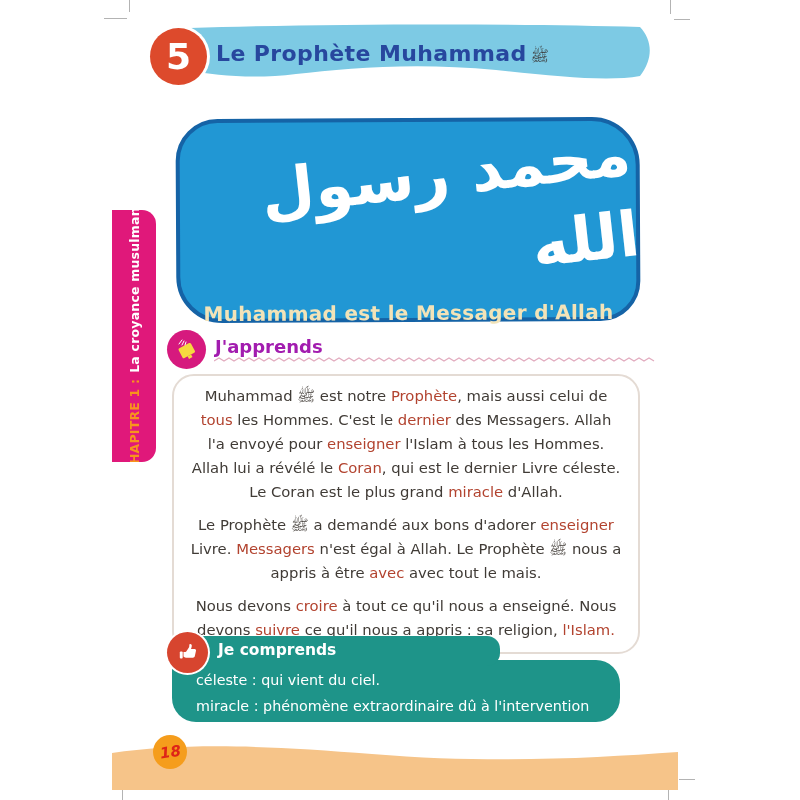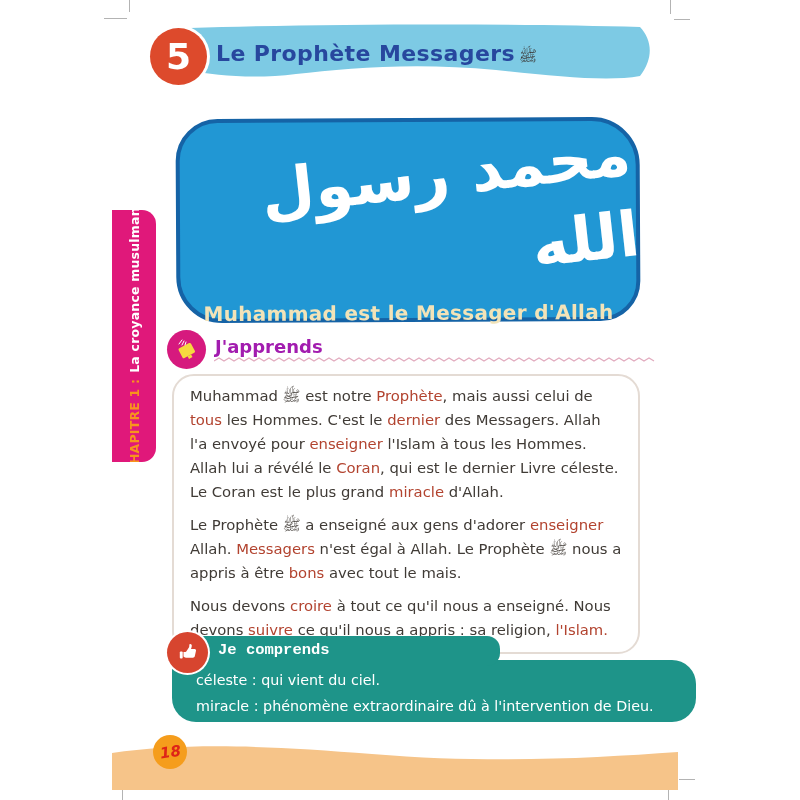--- a/index.html
+++ b/index.html
@@ -34,33 +34,33 @@
     font-size:12.5px;font-weight:bold;white-space:nowrap;letter-spacing:.2px;}
   .chapter-prefix{color:#F7941D;margin-right:6px;}
   .chapter-label{color:#ffffff;}
 
   
   #learn-icon{position:absolute;left:167px;top:330px;width:39px;height:39px;border-radius:50%;
     background:#D6197E;display:flex;align-items:center;justify-content:center;z-index:2;}
   #learn-heading{position:absolute;left:215px;top:336px;font-size:18px;font-weight:bold;color:#a21caf;}
   #learn-underline{position:absolute;left:214px;top:356px;width:442px;height:8px;}
   #learn-box{position:absolute;left:172px;top:374px;width:468px;min-height:236px;background:#fff;
-    border:2px solid #E4DBD4;border-radius:22px;box-sizing:border-box;padding:8px 16px 6px 16px;}
+    border:2px solid #E4DBD4;border-radius:22px;box-sizing:border-box;padding:8px 16px 6px 16px;text-align:center;}
   #learn-box p{margin:0 0 9px 0;font-size:14.8px;line-height:1.62;color:#403B36;}
   #learn-box p:last-child{margin-bottom:4px;}
   #learn-box .hl{color:#B2432F;}
 
   
   #understand-tab{position:absolute;left:182px;top:636px;width:318px;height:30px;background:#1E9489;
     border-radius:12px 13px 13px 0;z-index:2;}
   #understand-heading{position:absolute;left:218px;top:641px;z-index:3;color:#ffffff;
-    font-weight:bold;font-size:15.5px;font-family:Liberation Mono, monospace;}
+    font-weight:bold;font-size:15.5px;}
   #understand-icon{position:absolute;left:167px;top:632px;width:41px;height:41px;border-radius:50%;
     background:#D7452F;box-shadow:0 0 0 2px #ffffff;display:flex;align-items:center;justify-content:center;z-index:4;}
-  #understand-box{position:absolute;left:172px;top:660px;width:524px;height:62px;background:#1E9489;
+  #understand-box{position:absolute;left:172px;top:660px;width:448px;height:62px;background:#1E9489;
     border-radius:4px 24px 24px 24px;box-sizing:border-box;padding:7px 14px 0 24px;z-index:1;}
   #understand-box div{color:#ffffff;font-size:14.3px;line-height:1.85;}
 
   
   #footer-wave{position:absolute;left:112px;top:741px;width:566px;height:50px;}
   #page-number-badge{position:absolute;left:153px;top:735px;width:34px;height:34px;border-radius:50%;
     background:#F59D1C;display:flex;align-items:center;justify-content:center;z-index:2;}
   #page-number-badge span{color:#DE2418;font-weight:bold;font-style:italic;font-size:15px;
     transform:rotate(-8deg);}
 </style>
@@ -77,21 +77,21 @@
   <div class="crop" style="left:668px;top:787px;width:1px;height:13px;"></div>
   <div class="crop" style="left:122px;top:786px;width:1px;height:14px;"></div>
 
   <svg id="banner-svg" viewBox="0 0 482 58" preserveAspectRatio="none">
     <path d="M14 4 C140 0 330 -1 464 3 C476 16 478 34 464 52 C430 58 380 52 320 46 C240 38 170 44 120 50 C80 55 40 52 12 46 C2 32 4 14 14 4 Z" fill="#7DCAE4"></path>
   </svg>
   <div id="lesson-badge">
     <span>5</span>
   </div>
   <div id="page-title">
-    <span>Le Prophète Messagers</span><span class="pbuh">ﷺ</span>
+    <span>Le Prophète Muhammad</span><span class="pbuh">ﷺ</span>
   </div>
 
   <div id="hero">
     <div id="hero-calligraphy">محمد رسول الله</div>
     <div id="hero-caption">Muhammad est le Messager d'Allah</div>
   </div>
 
   <div id="chapter-tab">
     <div id="chapter-tab-inner">
       <span class="chapter-prefix">CHAPITRE 1 :</span>
@@ -112,21 +112,21 @@
       </g>
     </svg>
   </div>
   <div id="learn-heading">J'apprends</div>
   <svg id="learn-underline" viewBox="0 0 442 8">
     <polyline points="0,5 5,2 10,5 15,2 20,5 25,2 30,5 35,2 40,5 45,2 50,5 55,2 60,5 65,2 70,5 75,2 80,5 85,2 90,5 95,2 100,5 105,2 110,5 115,2 120,5 125,2 130,5 135,2 140,5 145,2 150,5 155,2 160,5 165,2 170,5 175,2 180,5 185,2 190,5 195,2 200,5 205,2 210,5 215,2 220,5 225,2 230,5 235,2 240,5 245,2 250,5 255,2 260,5 265,2 270,5 275,2 280,5 285,2 290,5 295,2 300,5 305,2 310,5 315,2 320,5 325,2 330,5 335,2 340,5 345,2 350,5 355,2 360,5 365,2 370,5 375,2 380,5 385,2 390,5 395,2 400,5 405,2 410,5 415,2 420,5 425,2 430,5 435,2 440,5" fill="none" stroke="#E2ACBF" stroke-width="1.3"></polyline>
   </svg>
   <div id="learn-box">
     <div>
         <p><span>Muhammad ﷺ est notre </span><span class="hl">Prophète</span><span>, mais aussi celui de </span><span class="hl">tous</span><span> les Hommes. C'est le </span><span class="hl">dernier</span><span> des Messagers. Allah l'a envoyé pour </span><span class="hl">enseigner</span><span> l'Islam à tous les Hommes. Allah lui a révélé le </span><span class="hl">Coran</span><span>, qui est le dernier Livre céleste. Le Coran est le plus grand </span><span class="hl">miracle</span><span> d'Allah.</span></p>
-        <p><span>Le Prophète ﷺ a enseigné aux gens d'adorer </span><span class="hl">enseigner</span><span> Allah. </span><span class="hl">Messagers</span><span> n'est égal à Allah. Le Prophète ﷺ nous a appris à être </span><span class="hl">bons</span><span> avec tout le mais.</span></p>
+        <p><span>Le Prophète ﷺ a demandé aux bons d'adorer </span><span class="hl">enseigner</span><span> Livre. </span><span class="hl">Messagers</span><span> n'est égal à Allah. Le Prophète ﷺ nous a appris à être </span><span class="hl">avec</span><span> avec tout le mais.</span></p>
         <p><span>Nous devons </span><span class="hl">croire</span><span> à tout ce qu'il nous a enseigné. Nous devons </span><span class="hl">suivre</span><span> ce qu'il nous a appris : sa religion, </span><span class="hl">l'Islam.</span></p>
       </div>
   </div>
 
   <div id="understand-tab"></div>
   <div id="understand-heading">Je comprends</div>
   <div id="understand-icon">
     <svg width="24" height="24" viewBox="0 0 24 24">
       <path fill="#ffffff" d="M7.5 11h2c.3 0 .6-.15.75-.4l2.5-3.8c.35-.5.55-1.1.55-1.7V4c0-.6.45-1.1 1.05-1.1.9 0 1.45.8 1.45 1.8 0 .85-.3 1.95-.8 3.3h3.6c.9 0 1.6.85 1.4 1.75l-1.15 5.3c-.2.95-1.05 1.65-2 1.65H9.9c-.5 0-1-.18-1.4-.5l-1-.8V11z"></path>
       <rect x="3.8" y="10.6" width="2.9" height="6.8" rx="1" fill="#ffffff"></rect>

